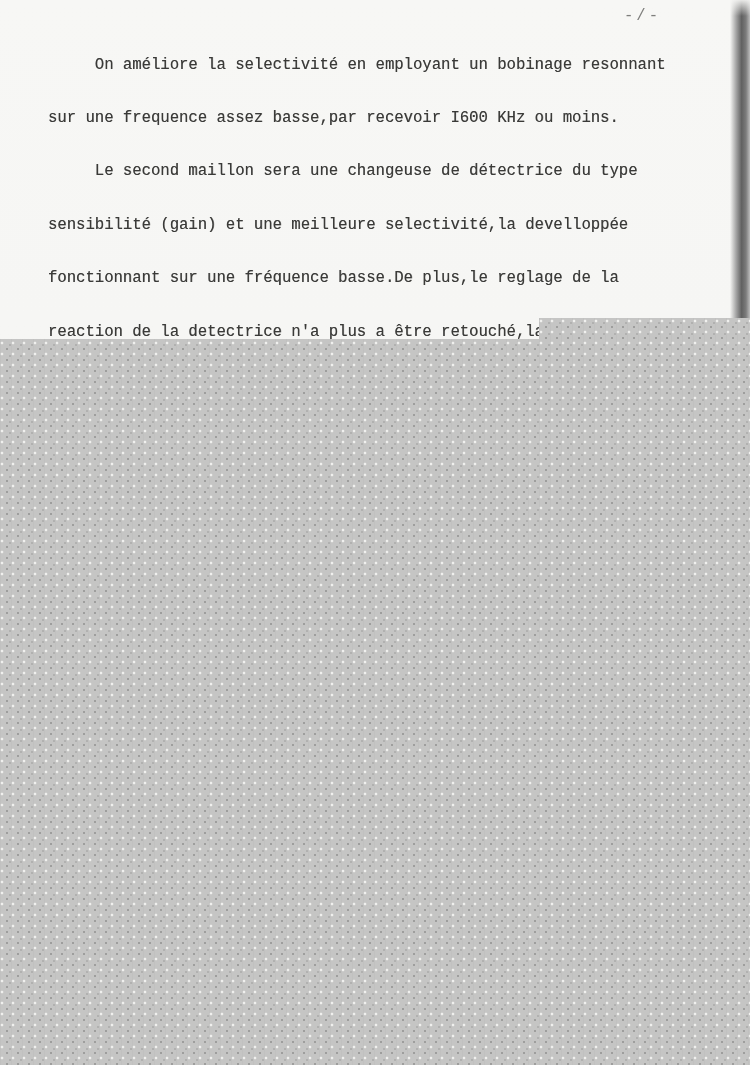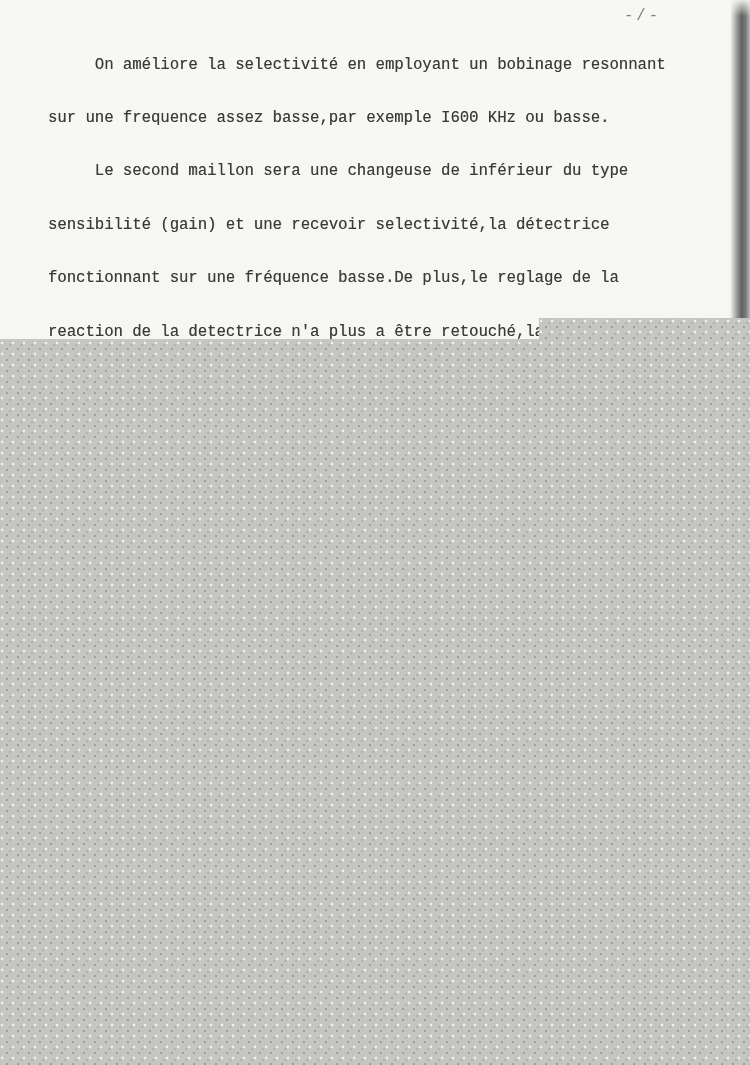--- a/index.html
+++ b/index.html
@@ -77,23 +77,23 @@
 <body>
 
 <div id="screen">
 
   <div class="paper"></div>
 
   <div class="page-number">-/-</div>
 
   <div class="typed-text">
     <div class="typed-line">     On améliore la selectivité en employant un bobinage resonnant</div>
-    <div class="typed-line">sur une frequence assez basse,par exemple I600 KHz ou basse.</div>
-    <div class="typed-line">     Le second maillon sera une changeuse de inférieur du type</div>
-    <div class="typed-line">sensibilité (gain) et une recevoir selectivité,la détectrice</div>
+    <div class="typed-line">sur une frequence assez basse,par recevoir I600 KHz ou moins.</div>
+    <div class="typed-line">     Le second maillon sera une changeuse de détectrice du type</div>
+    <div class="typed-line">sensibilité (gain) et une meilleure selectivité,la develloppée</div>
     <div class="typed-line">fonctionnant sur une fréquence basse.De plus,le reglage de la</div>
     <div class="typed-line">reaction de la detectrice n'a plus a être retouché,la charge</div>
     <div class="typed-line">etant constante avec la fréquence.Nous ne reviendrons pas sur la</div>
     <div class="typed-line">construction de la detectrice,celle ci ayant été develloppée</div>
     <div class="typed-line">pendant les cours,mais nous nous attacherons plus particulièrement</div>
     <div class="typed-line">à la changeuse de fréquence dont le principe est le suivant :</div>
     <div class="typed-line">     Le bobinage d'accord de la detectrice etant sur une fréquence</div>
     <div class="typed-line">F2 (de même que le bobinage de sortie a accord fixe).Nous désirons</div>
     <div class="typed-line">recevoir une fréquence F sur laquelle est accordé le bobinage I,</div>
     <div class="typed-line">il suffit alors de créer une oscillation de fréquence FI de telle</div>

